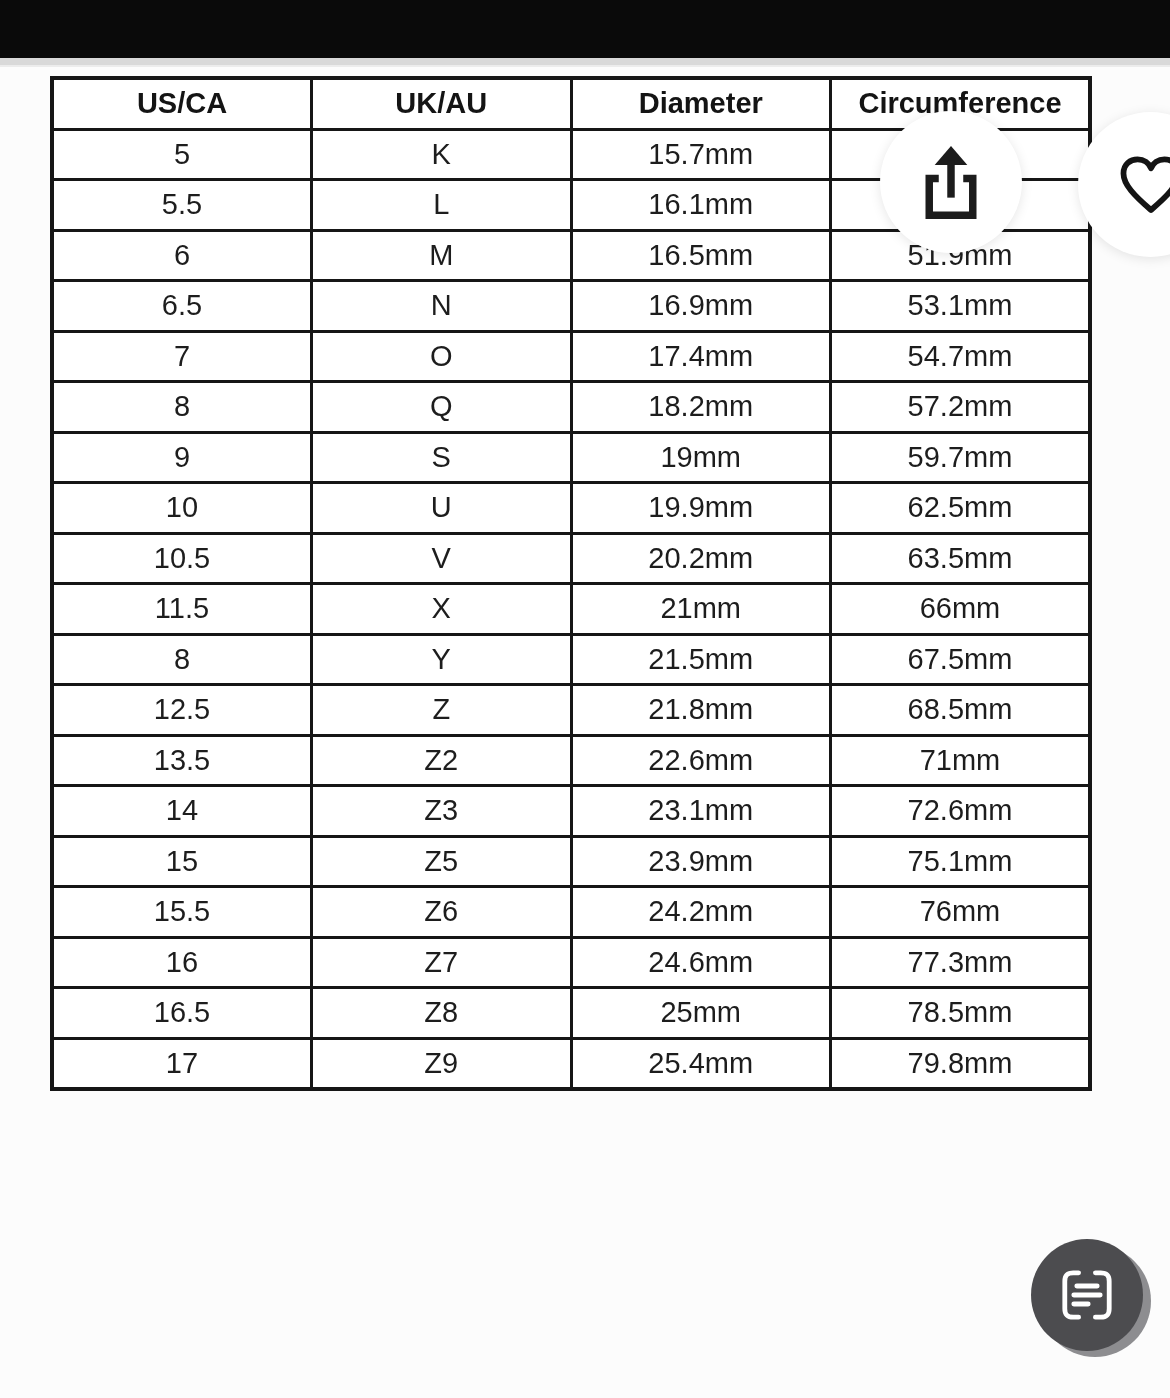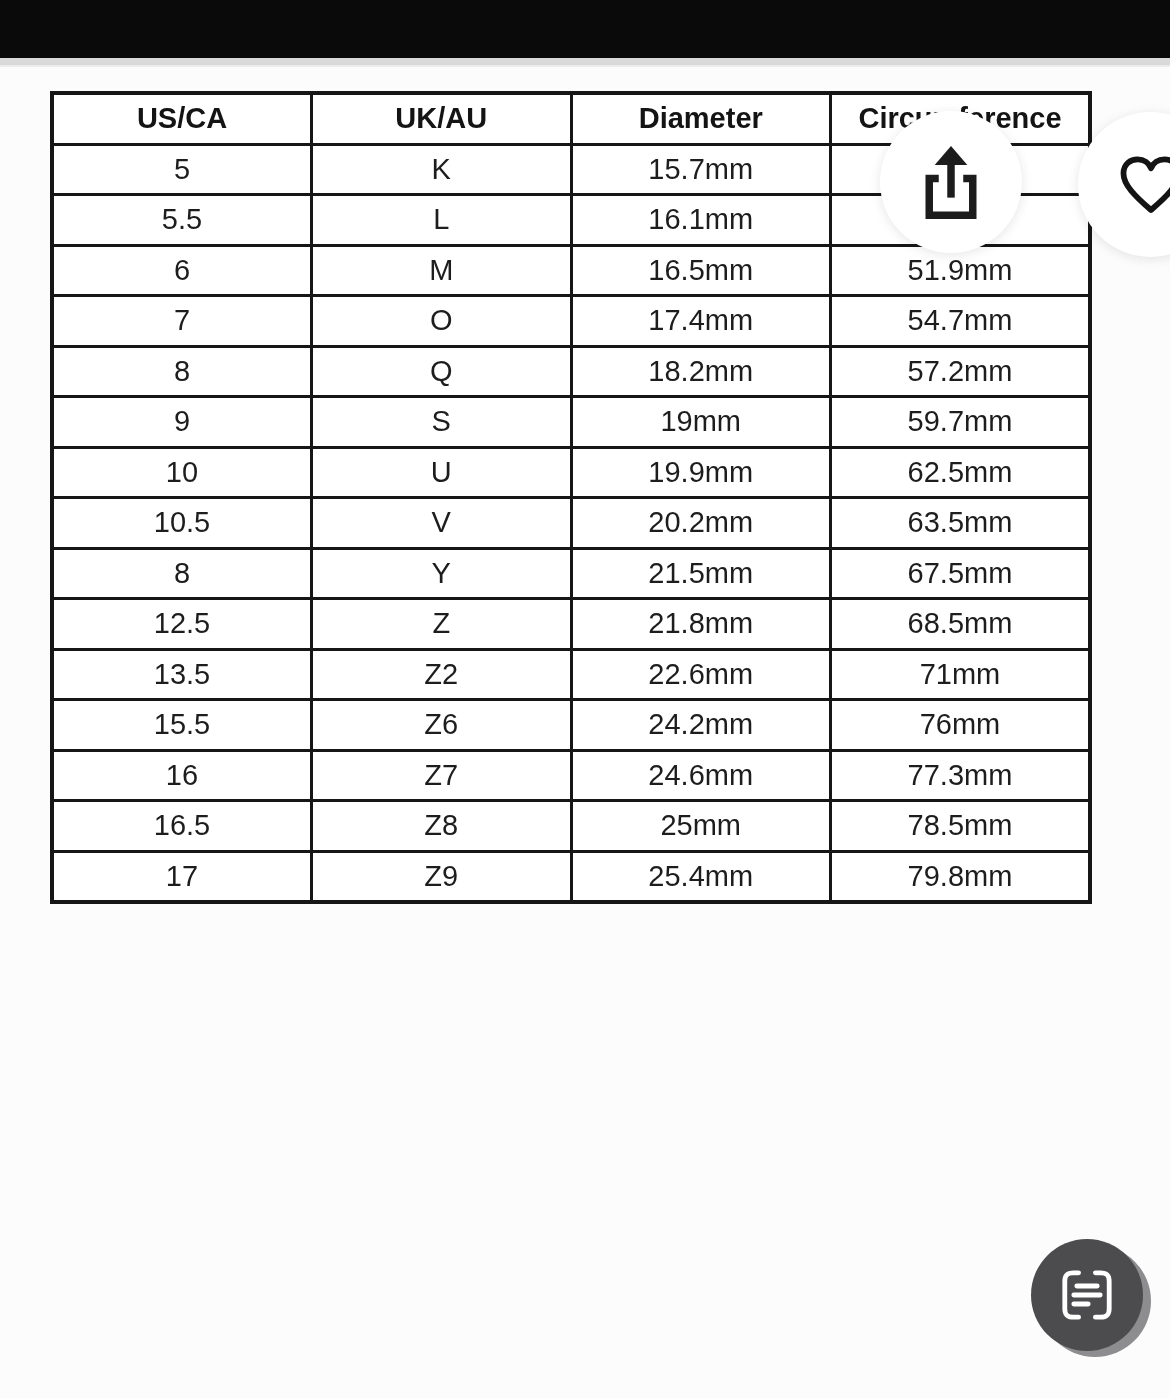--- a/index.html
+++ b/index.html
@@ -19,21 +19,21 @@
     width: 1170px; height: 7px;
     background: #d9d9d9;
     border-bottom: 2px solid #ececec;
   }
   .photo-area {
     position: absolute; left: 0; top: 67px;
     width: 1170px; height: 1331px;
     background: #fcfcfc;
   }
   table.size-table {
-    position: absolute; left: 50px; top: 24px; 
+    position: absolute; left: 50px; top: 9px; 
     width: 1042px;
     border-collapse: collapse;
     table-layout: fixed;
     background: #ffffff;
     border: 4px solid #161616;
   }
   .size-table th, .size-table td {
     border: 3px solid #161616;
     height: 47.5px;
     padding: 0;
@@ -97,20 +97,26 @@
           <td>16.1mm</td>
           <td></td>
         </tr>
         <tr>
           <td>6</td>
           <td>M</td>
           <td>16.5mm</td>
           <td>51.9mm</td>
         </tr>
         <tr>
+          <td>6.5</td>
+          <td>N</td>
+          <td>16.9mm</td>
+          <td>53.1mm</td>
+        </tr>
+        <tr>
           <td>7</td>
           <td>O</td>
           <td>17.4mm</td>
           <td>54.7mm</td>
         </tr>
         <tr>
           <td>8</td>
           <td>Q</td>
           <td>18.2mm</td>
           <td>57.2mm</td>
@@ -127,36 +133,54 @@
           <td>19.9mm</td>
           <td>62.5mm</td>
         </tr>
         <tr>
           <td>10.5</td>
           <td>V</td>
           <td>20.2mm</td>
           <td>63.5mm</td>
         </tr>
         <tr>
+          <td>11.5</td>
+          <td>X</td>
+          <td>21mm</td>
+          <td>66mm</td>
+        </tr>
+        <tr>
           <td>8</td>
           <td>Y</td>
           <td>21.5mm</td>
           <td>67.5mm</td>
         </tr>
         <tr>
           <td>12.5</td>
           <td>Z</td>
           <td>21.8mm</td>
           <td>68.5mm</td>
         </tr>
         <tr>
           <td>13.5</td>
           <td>Z2</td>
           <td>22.6mm</td>
           <td>71mm</td>
+        </tr>
+        <tr>
+          <td>14</td>
+          <td>Z3</td>
+          <td>23.1mm</td>
+          <td>72.6mm</td>
+        </tr>
+        <tr>
+          <td>15</td>
+          <td>Z5</td>
+          <td>23.9mm</td>
+          <td>75.1mm</td>
         </tr>
         <tr>
           <td>15.5</td>
           <td>Z6</td>
           <td>24.2mm</td>
           <td>76mm</td>
         </tr>
         <tr>
           <td>16</td>
           <td>Z7</td>

